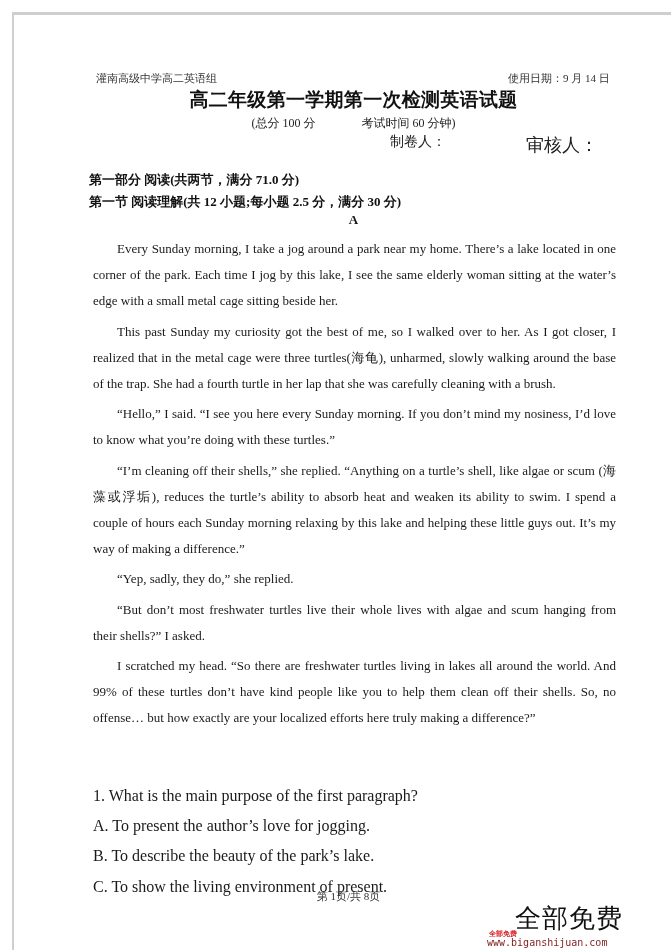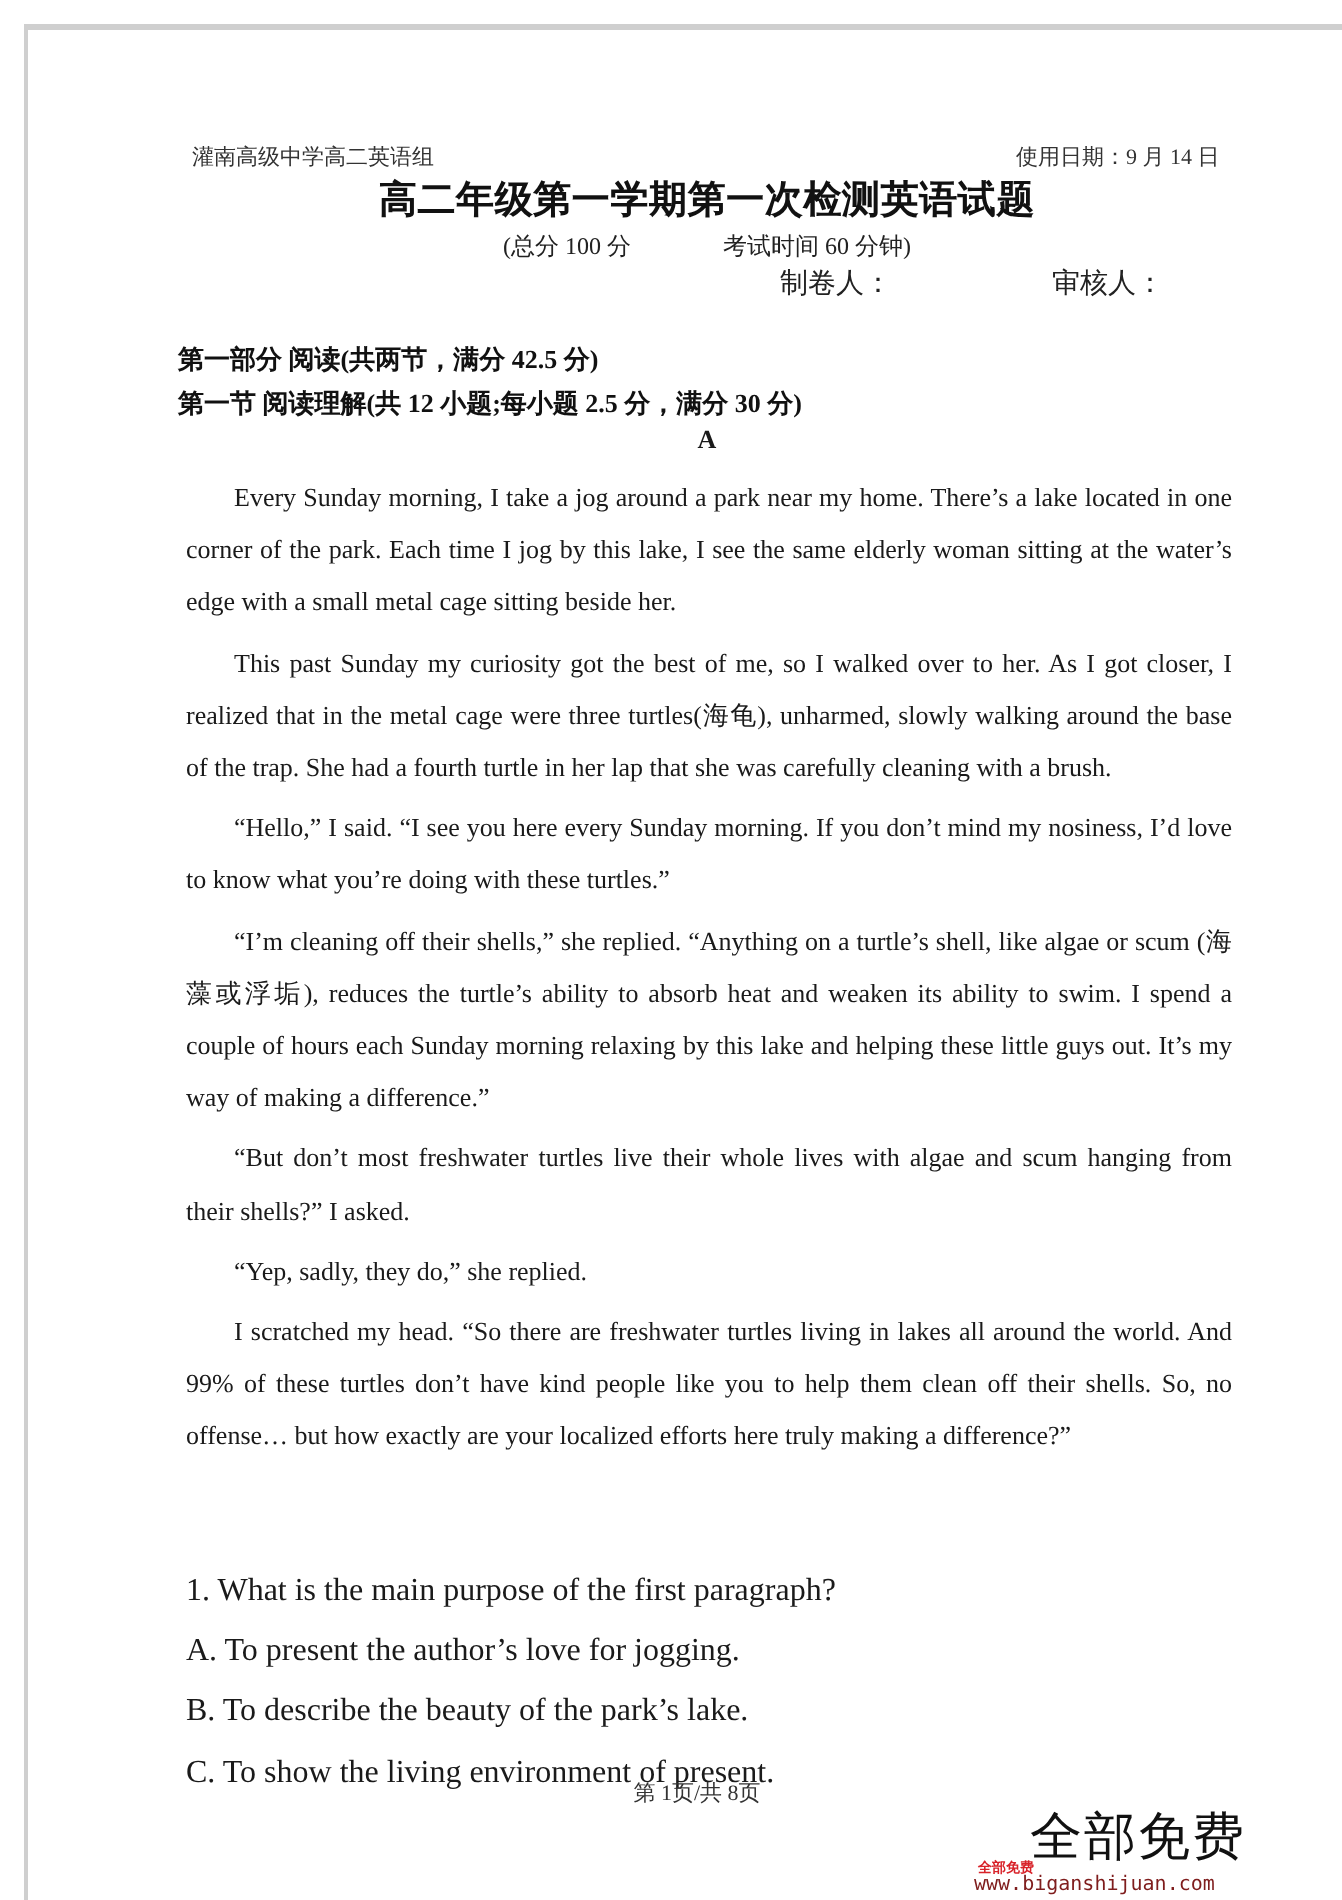--- a/index.html
+++ b/index.html
@@ -15,21 +15,21 @@
       border-top: 3px solid #cfcfcf;
       border-left: 2px solid #cfcfcf;
     }
     .abs { position: absolute; white-space: nowrap; }
     .header-left { left: 78px; top: 52px; font-size: 11px; color: #333; }
     .header-right { left: 490px; top: 52px; font-size: 11px; color: #333; }
     .title { left: 0; width: 671px; top: 68px; text-align: center; font-size: 19px; font-weight: bold; color: #111; letter-spacing: 0.3px; }
     .subtitle { left: 0; width: 671px; top: 96px; text-align: center; font-size: 12px; color: #222; }
     .subtitle .gap { display: inline-block; width: 30px; }
     .maker { left: 372px; top: 114px; font-size: 14px; color: #222; }
-    .reviewer { left: 508px; top: 114px; font-size: 14px; color: #222; }
+    .reviewer { left: 508px; top: 114px; font-size: 18px; color: #222; }
     .section { left: 71px; font-size: 13px; font-weight: bold; color: #111; }
     .sec1 { top: 152px; }
     .sec2 { top: 174px; }
     .passage-label { left: 0; width: 671px; top: 193px; text-align: center; font-size: 13px; font-weight: bold; }
     .body-text {
       position: absolute; left: 71px; width: 531px; top: 213px;
       font-size: 13px; line-height: 26.2px; color: #1a1a1a;
       text-align: justify;
     }
     .body-text p { text-indent: 24px; }
@@ -53,32 +53,32 @@
 
   <div class="abs title">高二年级第一学期第一次检测英语试题</div>
 
   <div class="abs subtitle">
     <span>(总分 100 分</span><span class="gap"></span><span>考试时间 60 分钟)</span>
   </div>
 
   <div class="abs maker">制卷人：</div>
   <div class="abs reviewer">审核人：</div>
 
-  <div class="abs section sec1">第一部分  阅读(共两节，满分 42.5 分)</div>
+  <div class="abs section sec1">第一部分  阅读(共两节，满分 71.0 分)</div>
   <div class="abs section sec2">第一节  阅读理解(共 12 小题;每小题 2.5 分，满分 30 分)</div>
 
   <div class="abs passage-label">A</div>
 
   <div class="body-text">
     <p>Every Sunday morning, I take a jog around a park near my home. There’s a lake located in one corner of the park. Each time I jog by this lake, I see the same elderly woman sitting at the water’s edge with a small metal cage sitting beside her.</p>
     <p>This past Sunday my curiosity got the best of me, so I walked over to her. As I got closer, I realized that in the metal cage were three turtles(海龟), unharmed, slowly walking around the base of the trap. She had a fourth turtle in her lap that she was carefully cleaning with a brush.</p>
     <p>“Hello,” I said. “I see you here every Sunday morning. If you don’t mind my nosiness, I’d love to know what you’re doing with these turtles.”</p>
     <p>“I’m cleaning off their shells,” she replied. “Anything on a turtle’s shell, like algae or scum (海藻或浮垢), reduces the turtle’s ability to absorb heat and weaken its ability to swim. I spend a couple of hours each Sunday morning relaxing by this lake and helping these little guys out. It’s my way of making a difference.”</p>
+    <p>“Yep, sadly, they do,” she replied.</p>
     <p>“But don’t most freshwater turtles live their whole lives with algae and scum hanging from their shells?” I asked.</p>
-    <p>“Yep, sadly, they do,” she replied.</p>
     <p>I scratched my head. “So there are freshwater turtles living in lakes all around the world. And 99% of these turtles don’t have kind people like you to help them clean off their shells. So, no offense… but how exactly are your localized efforts here truly making a difference?”</p>
   </div>
 
   <div class="questions">
     <div>1. What is the main purpose of the first paragraph?</div>
     <div>A. To present the author’s love for jogging.</div>
     <div>B. To describe the beauty of the park’s lake.</div>
     <div>C. To show the living environment of present.</div>
   </div>
 

